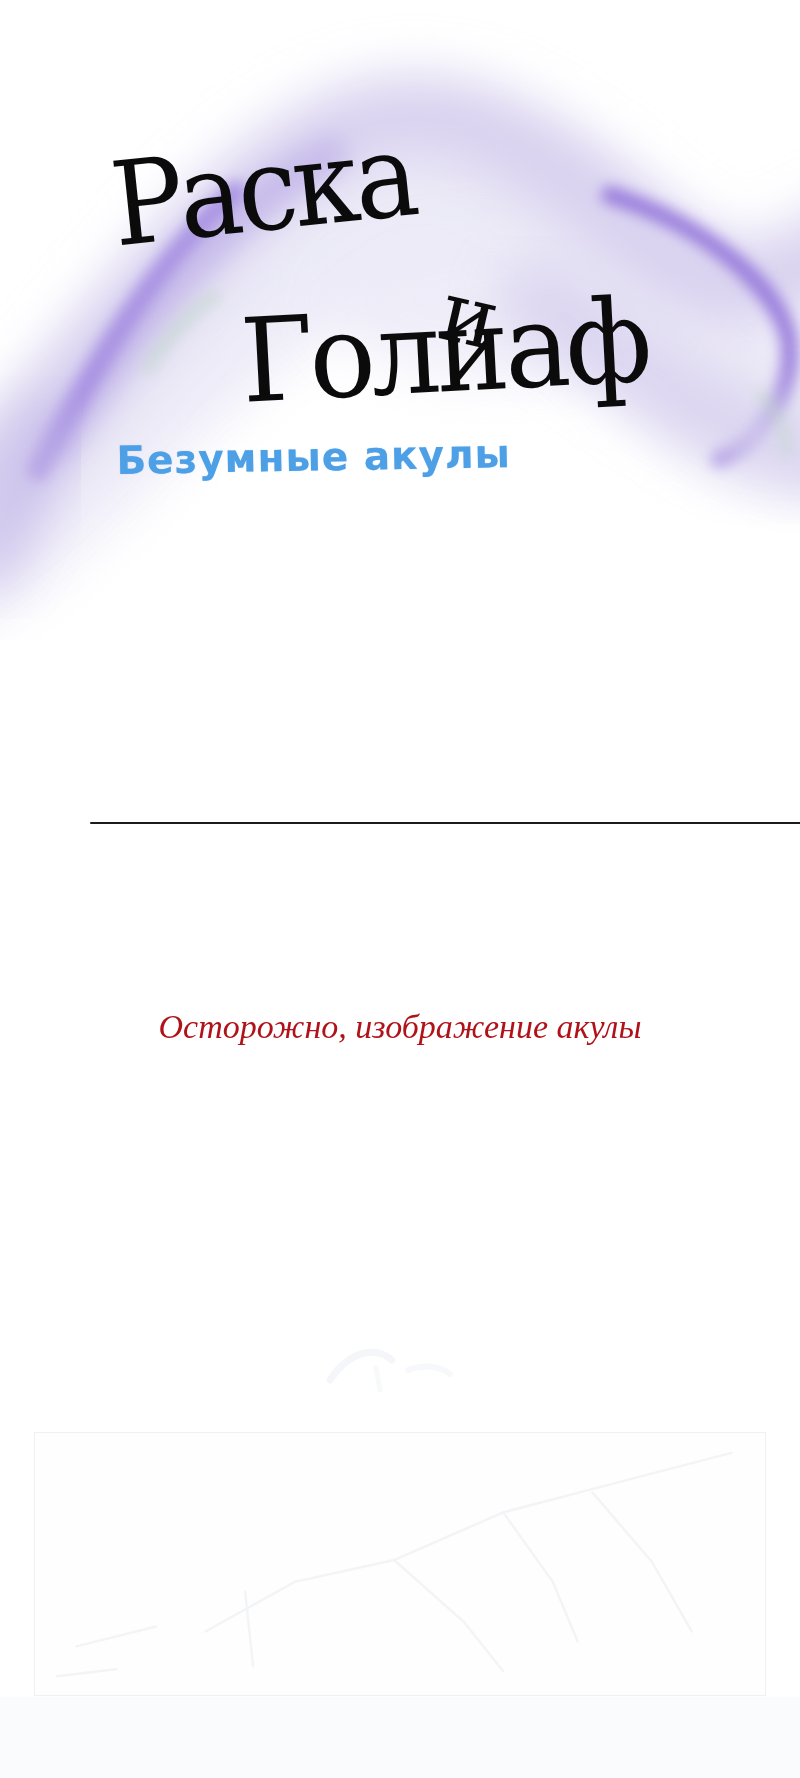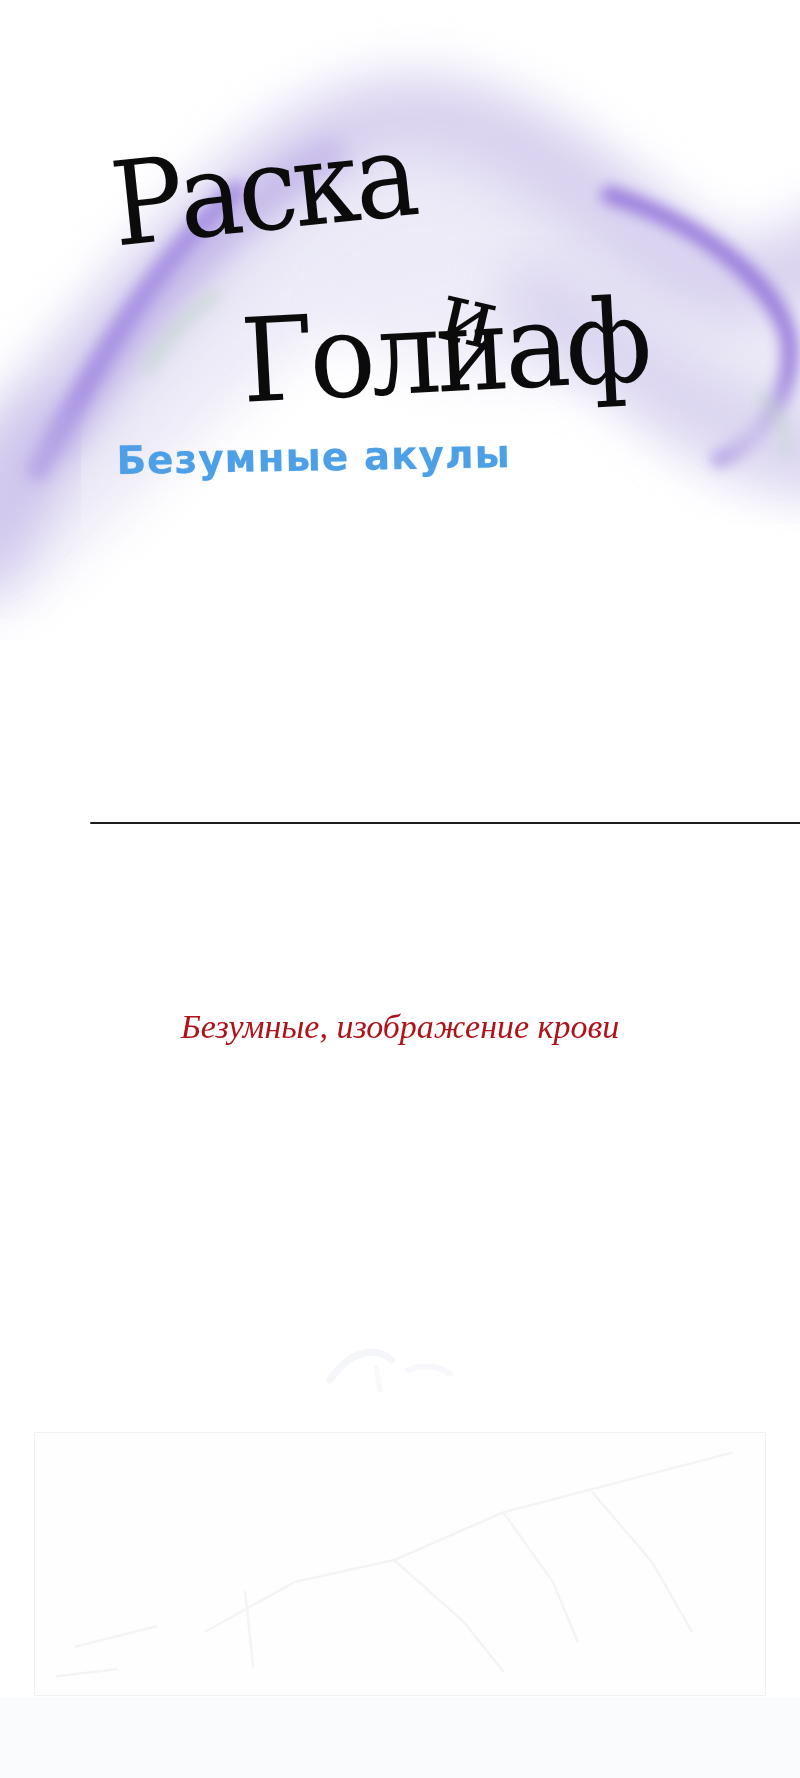--- a/index.html
+++ b/index.html
@@ -66,21 +66,21 @@
 
   <div>
     <span class="title-word t1">Раска</span>
     <span class="title-word tc">и</span>
     <span class="title-word t2">Голиаф</span>
     <span class="subtitle">Безумные акулы</span>
   </div>
 
   <div class="divider"></div>
 
-  <div class="warning">Безумные, изображение крови</div>
+  <div class="warning">Осторожно, изображение акулы</div>
 
   <svg class="squiggle" viewBox="0 0 170 60" xmlns="http://www.w3.org/2000/svg">
     <path d="M 12 42 C 32 12 58 8 74 22" fill="none" stroke="#eef0f5" stroke-width="7" stroke-linecap="round" opacity="0.6"></path>
     <path d="M 90 32 C 105 26 122 28 132 36" fill="none" stroke="#f1f3f7" stroke-width="6" stroke-linecap="round" opacity="0.55"></path>
     <path d="M 58 30 L 62 52" fill="none" stroke="#f1f3f7" stroke-width="5" stroke-linecap="round" opacity="0.5"></path>
   </svg>
 
   <div class="sketch-panel">
     <svg viewBox="0 0 732 264" xmlns="http://www.w3.org/2000/svg">
       <g fill="none" stroke="#f2f3f6" stroke-width="2.5" stroke-linecap="round" opacity="0.9">

